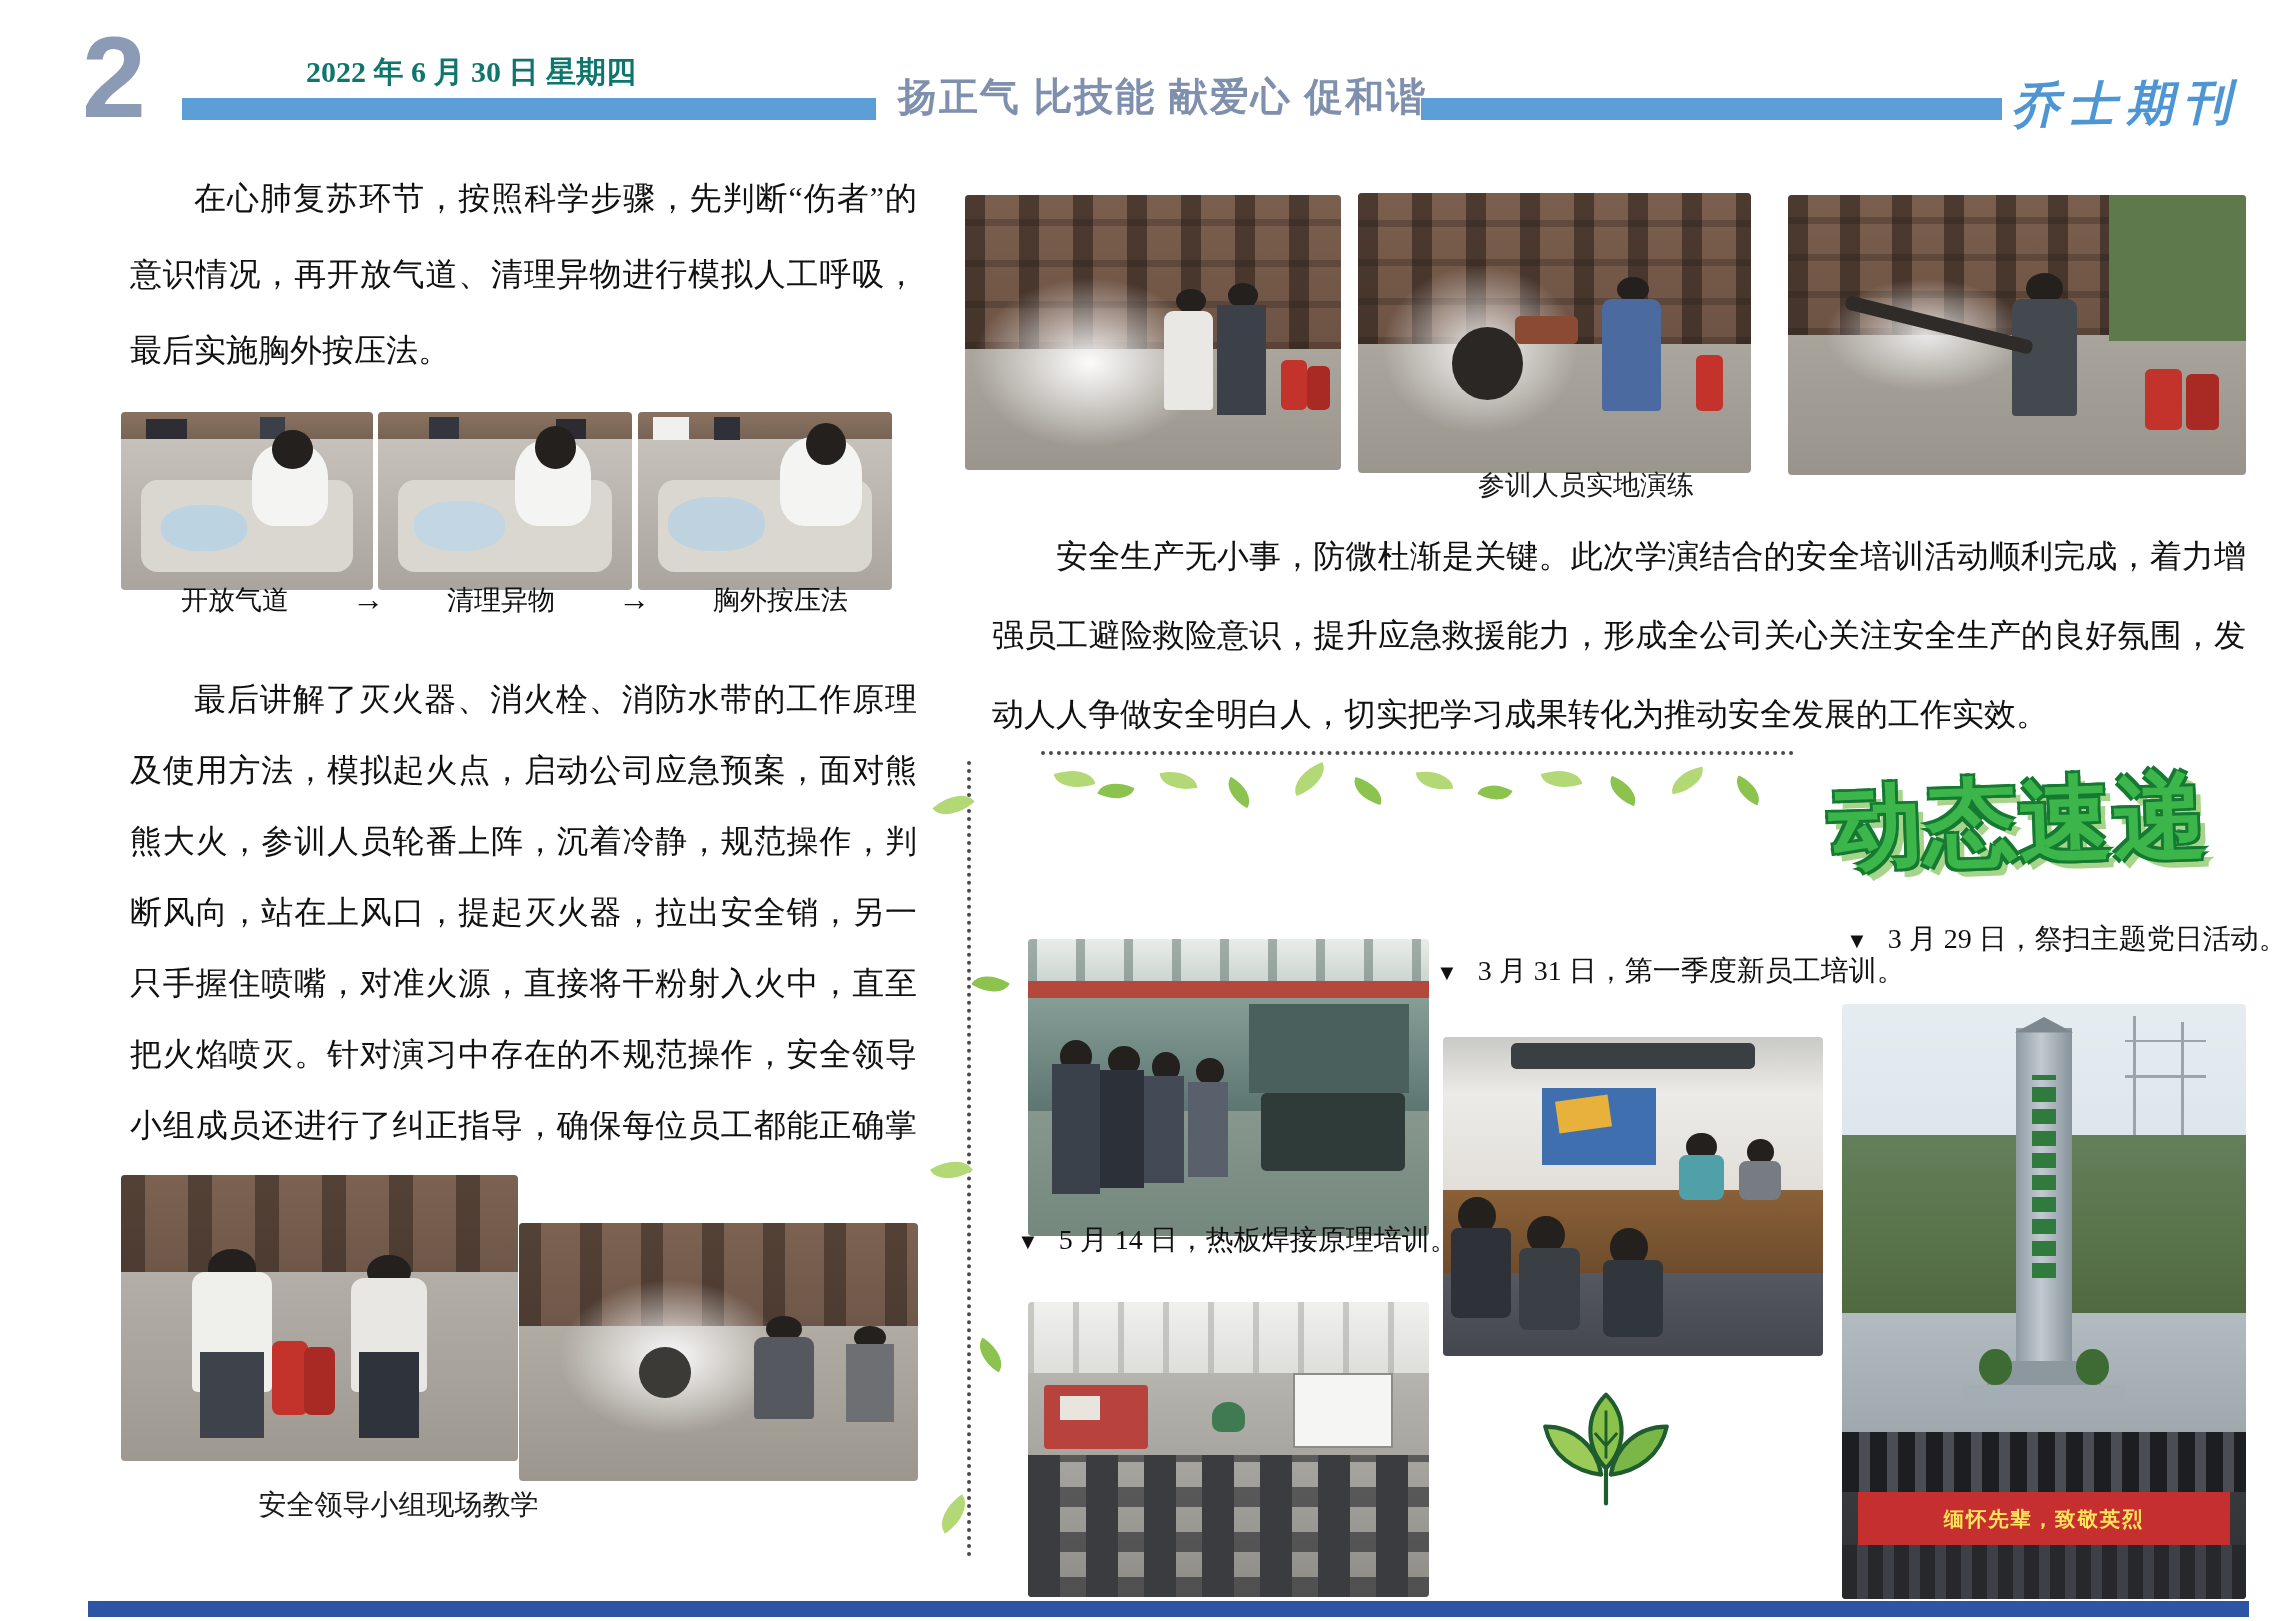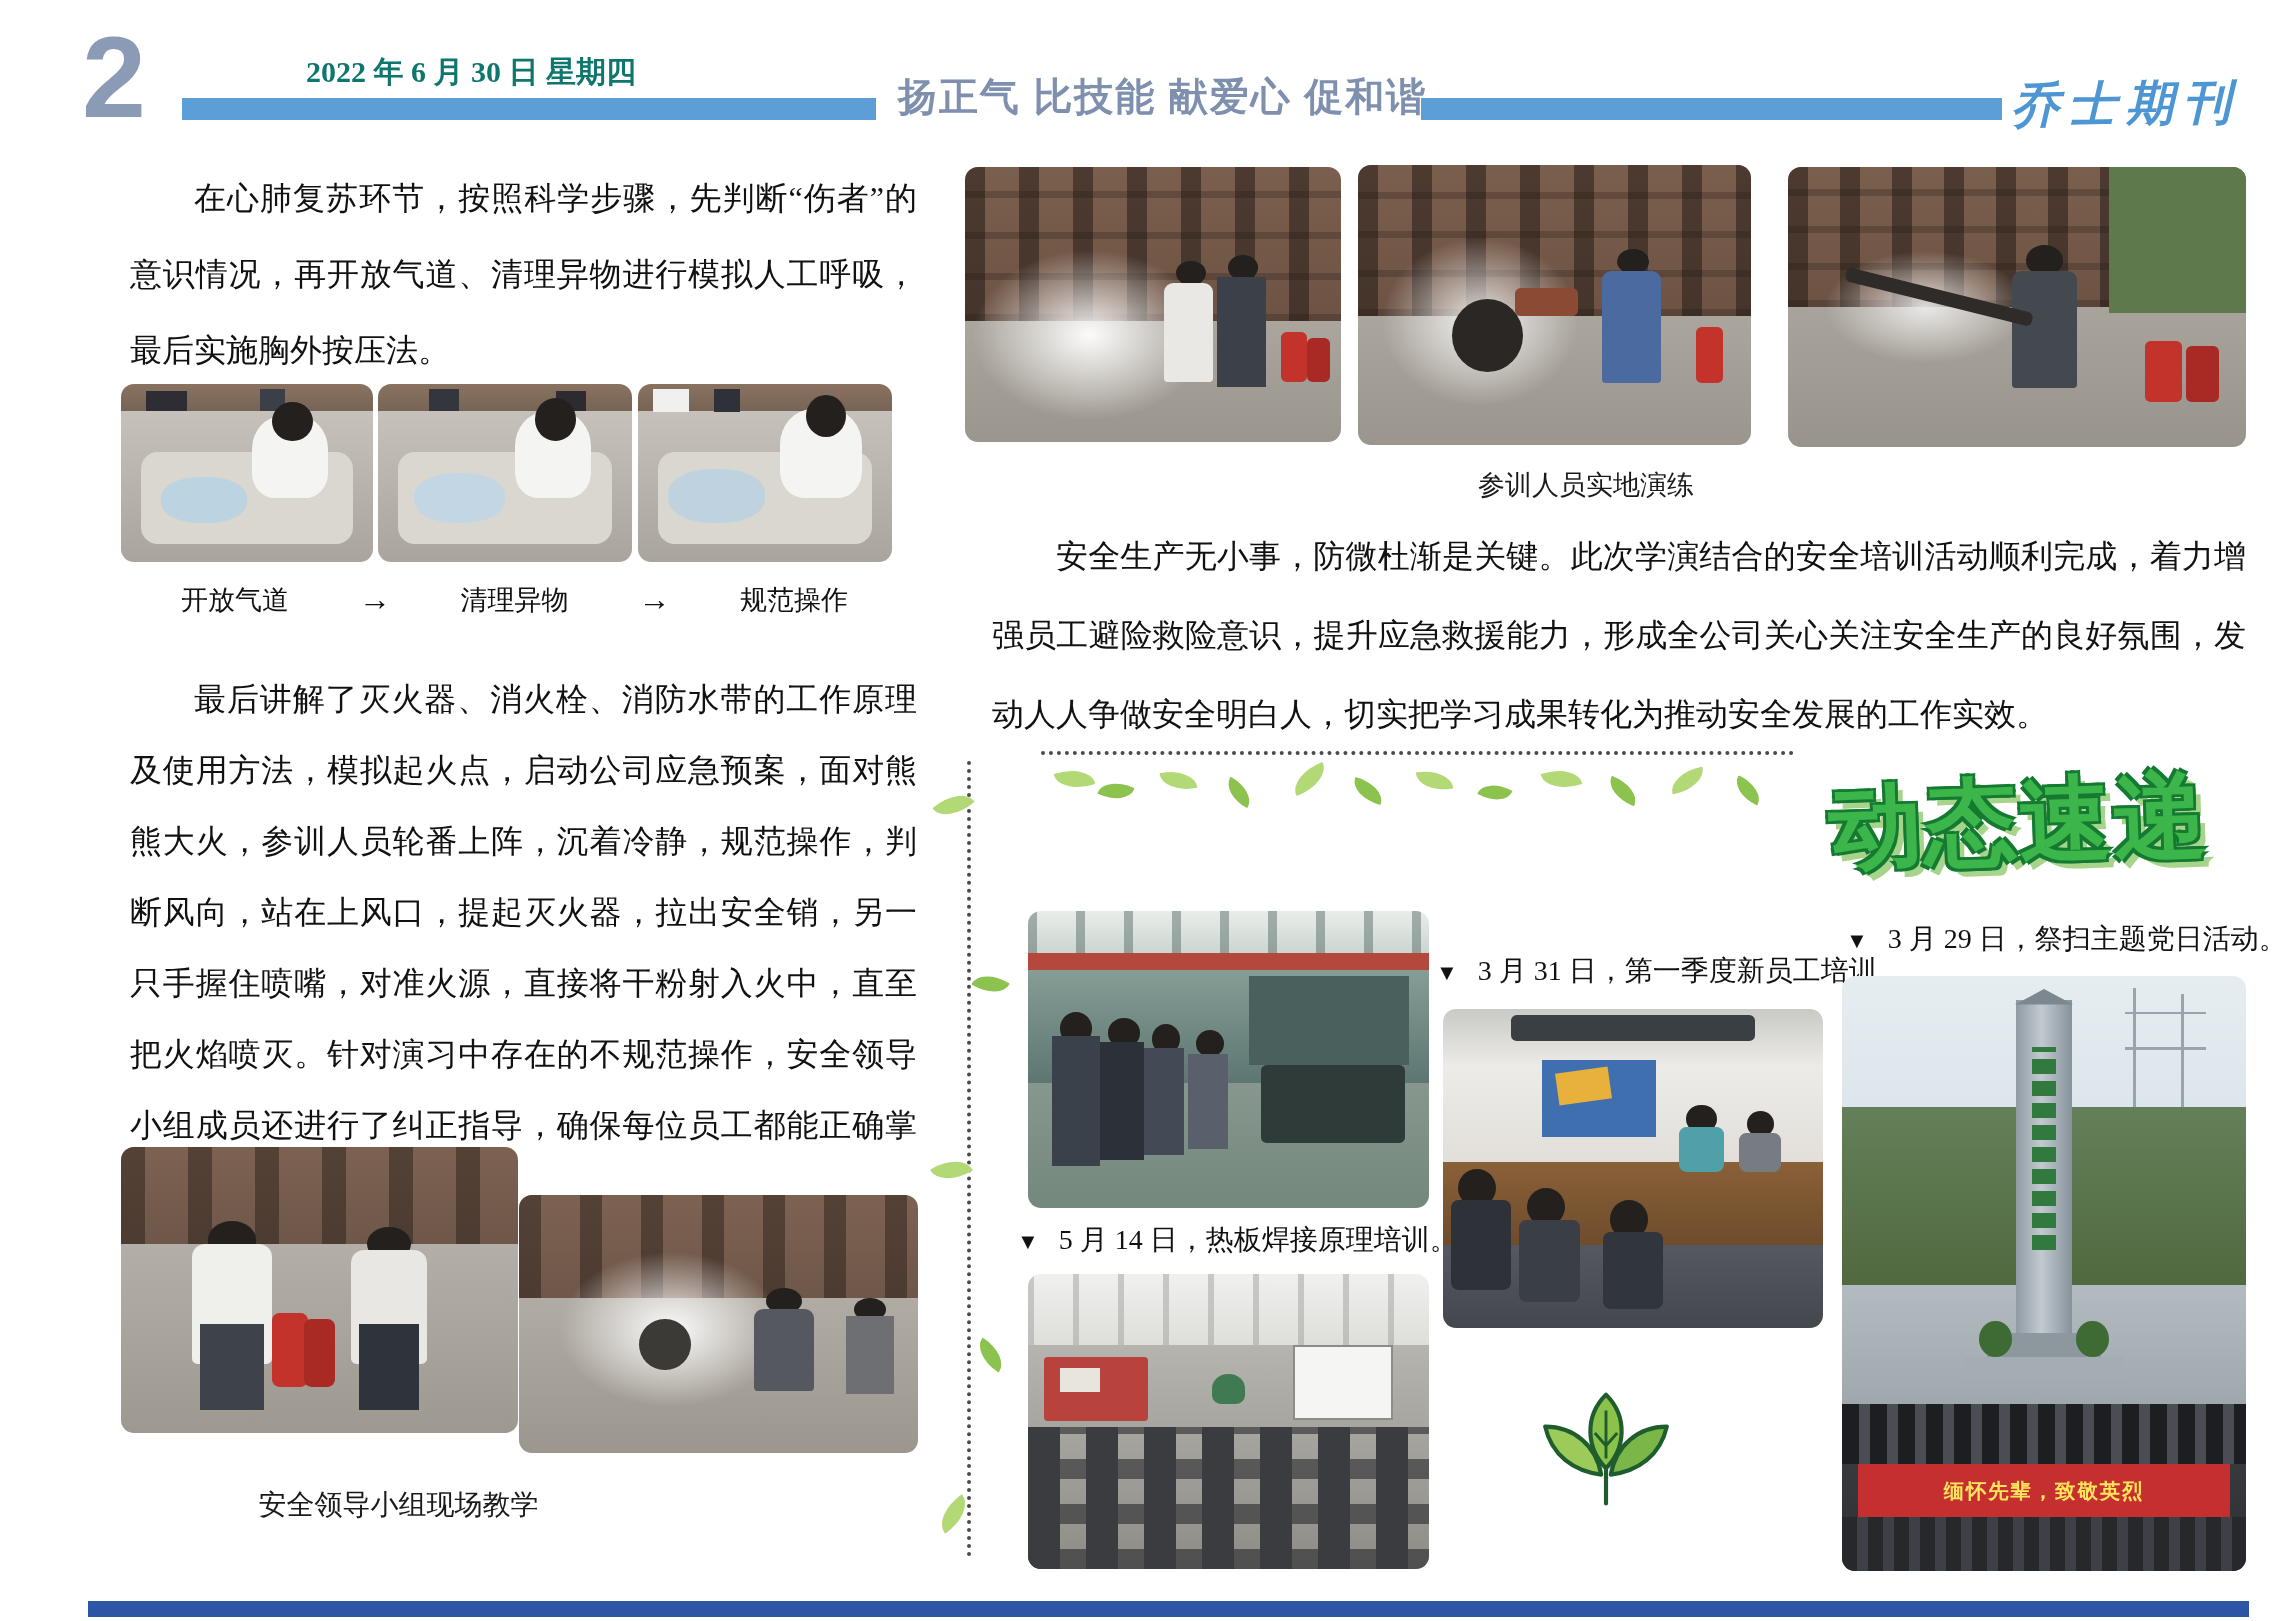--- a/index.html
+++ b/index.html
@@ -6,21 +6,21 @@
   #page{position:relative;width:2295px;height:1621px;background:#ffffff;overflow:hidden;
         font-family:"Liberation Serif","DejaVu Serif",serif;}
   .abs{position:absolute;}
   .bar{position:absolute;background:#5C9FD6;}
   .para{position:absolute;color:#111;text-align:justify;text-indent:2em;
         font-family:"Liberation Serif","DejaVu Serif",serif;}
   .cap{position:absolute;color:#1a1a1a;font-family:"Liberation Serif","DejaVu Serif",serif;}
   .newsitem{position:absolute;color:#111;font-size:28px;white-space:nowrap;
         font-family:"Liberation Serif","DejaVu Serif",serif;}
   .newsitem .mk{font-size:22px;margin-right:13px;}
-  .photo{position:absolute;overflow:hidden;border-radius:13px;}
+  .photo{position:absolute;overflow:hidden;border-radius:4px;margin-top:28px;}
   .s{position:absolute;}
   .leaf{position:absolute;background:#b3d977;border-radius:4% 100% 4% 100%;}
   .leaf.d{background:#8cc24e;}
   .leaf.o{border-radius:100% 4% 100% 4%;}
   .dotH{position:absolute;border-top:4.6px dotted #4a4a4a;}
   .dotV{position:absolute;border-left:4.6px dotted #4a4a4a;}
   #pagenum{position:absolute;left:82px;top:20.4px;font-size:115px;font-weight:bold;color:#8C9BB5;
         font-family:"Liberation Sans","DejaVu Sans",sans-serif;line-height:1;}
   #date{position:absolute;left:306px;top:52px;font-size:30px;font-weight:bold;color:#0f766e;white-space:nowrap;}
   #slogan{position:absolute;left:898px;top:70px;font-size:39px;font-weight:bold;color:#7E90AE;white-space:nowrap;
@@ -75,21 +75,21 @@
     <div class="s" style="left:56%;top:14%;width:32%;height:50%;background:#f4f4f2;border-radius:40% 40% 30% 30%;"></div>
     <div class="s" style="left:66%;top:6%;width:16%;height:24%;background:#23201e;border-radius:50%;"></div>
     <div class="s" style="left:12%;top:48%;width:38%;height:30%;background:#bfd2df;border-radius:45%;"></div>
   </div>
 
   <div class="steps-row">
     <span style="margin-left:65px;">开放气道</span>
     <span class="arrow">→</span>
     <span>清理异物</span>
     <span class="arrow">→</span>
-    <span style="margin-right:56px;">规范操作</span>
+    <span style="margin-right:56px;">胸外按压法</span>
   </div>
 
   <div class="para" style="left:130px;top:664px;width:787px;font-size:32px;line-height:71px;">最后讲解了灭火器、消火栓、消防水带的工作原理及使用方法，模拟起火点，启动公司应急预案，面对熊熊大火，参训人员轮番上阵，沉着冷静，规范操作，判断风向，站在上风口，提起灭火器，拉出安全销，另一只手握住喷嘴，对准火源，直接将干粉射入火中，直至把火焰喷灭。针对演习中存在的不规范操作，安全领导小组成员还进行了纠正指导，确保每位员工都能正确掌握灭火器的操作程序。</div>
 
   <div class="photo" style="left:121px;top:1147px;width:397px;height:286px;background:linear-gradient(180deg,#7d6252 0%,#6e5749 34%,#b3aea7 34%,#9d9890 100%);">
     <div class="s" style="left:0;top:0;width:100%;height:34%;background:repeating-linear-gradient(90deg,rgba(35,25,20,.45) 0 24px,transparent 24px 67px);"></div>
     <div class="s" style="left:22%;top:26%;width:12%;height:13%;background:#23201e;border-radius:50% 50% 40% 40%;"></div>
     <div class="s" style="left:18%;top:34%;width:20%;height:42%;background:#efefec;border-radius:13px 13px 5.6px 5.6px;"></div>
     <div class="s" style="left:20%;top:62%;width:16%;height:30%;background:#3e424a;"></div>
     <div class="s" style="left:62%;top:28%;width:11%;height:12%;background:#23201e;border-radius:50%;"></div>

